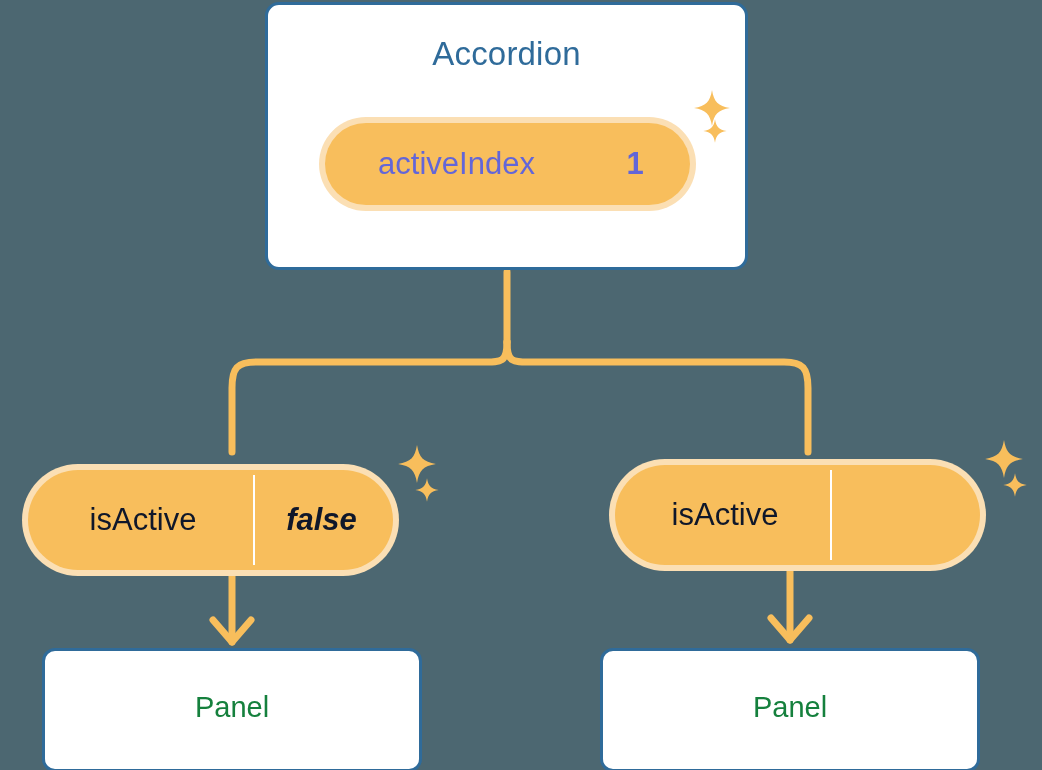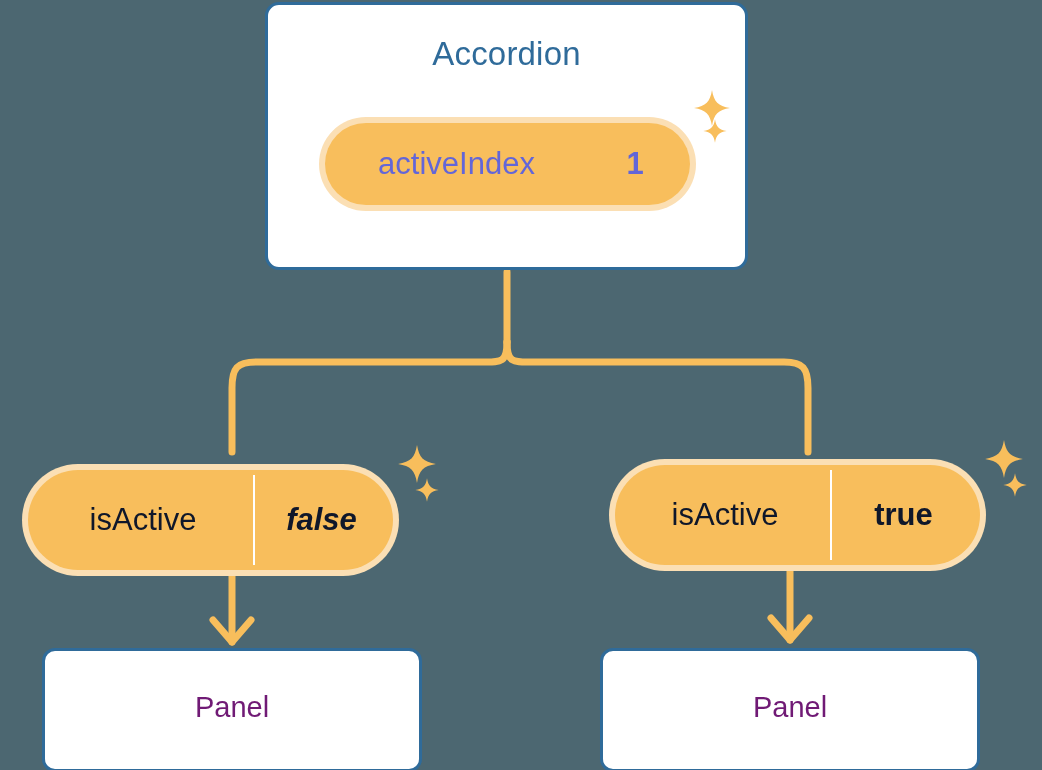--- a/index.html
+++ b/index.html
@@ -64,21 +64,21 @@
     border-radius: 13px;
     box-sizing: border-box;
     z-index: 2;
     display: flex;
     align-items: center;
     justify-content: center;
   }
   #panel-left  { left: 42px;  top: 648px; width: 380px; height: 124px; }
   #panel-right { left: 600px; top: 648px; width: 380px; height: 124px; }
   .panel-label {
-    color: #701a75;
+    color: #15803d;
     font-size: 29px;
     margin-top: -6px;
   }
 
   
   .pill {
     position: absolute;
     z-index: 3;
     box-sizing: border-box;
     border-radius: 999px;
@@ -240,21 +240,20 @@
       <path d="M20 2 C22 14, 26 18, 38 20 C26 22, 22 26, 20 38 C18 26, 14 22, 2 20 C14 18, 18 14, 20 2 Z" fill="#F8BE5C"></path>
     </svg>
   </div>
 
   <div class="panel-box" id="panel-left">
     <div class="panel-label">Panel</div>
   </div>
 
   <div class="pill pill-filled" id="pill-right">
     <div class="pill-key">isActive</div>
-    <div class="pill-val">true</div>
   </div>
 
   <div class="sparkle" style="left:983px; top:438px;">
     <svg width="42" height="42" viewBox="0 0 40 40">
       <path d="M20 2 C22 14, 26 18, 38 20 C26 22, 22 26, 20 38 C18 26, 14 22, 2 20 C14 18, 18 14, 20 2 Z" fill="#F8BE5C"></path>
     </svg>
   </div>
   <div class="sparkle" style="left:1002px; top:472px;">
     <svg width="26" height="26" viewBox="0 0 40 40">
       <path d="M20 2 C22 14, 26 18, 38 20 C26 22, 22 26, 20 38 C18 26, 14 22, 2 20 C14 18, 18 14, 20 2 Z" fill="#F8BE5C"></path>

